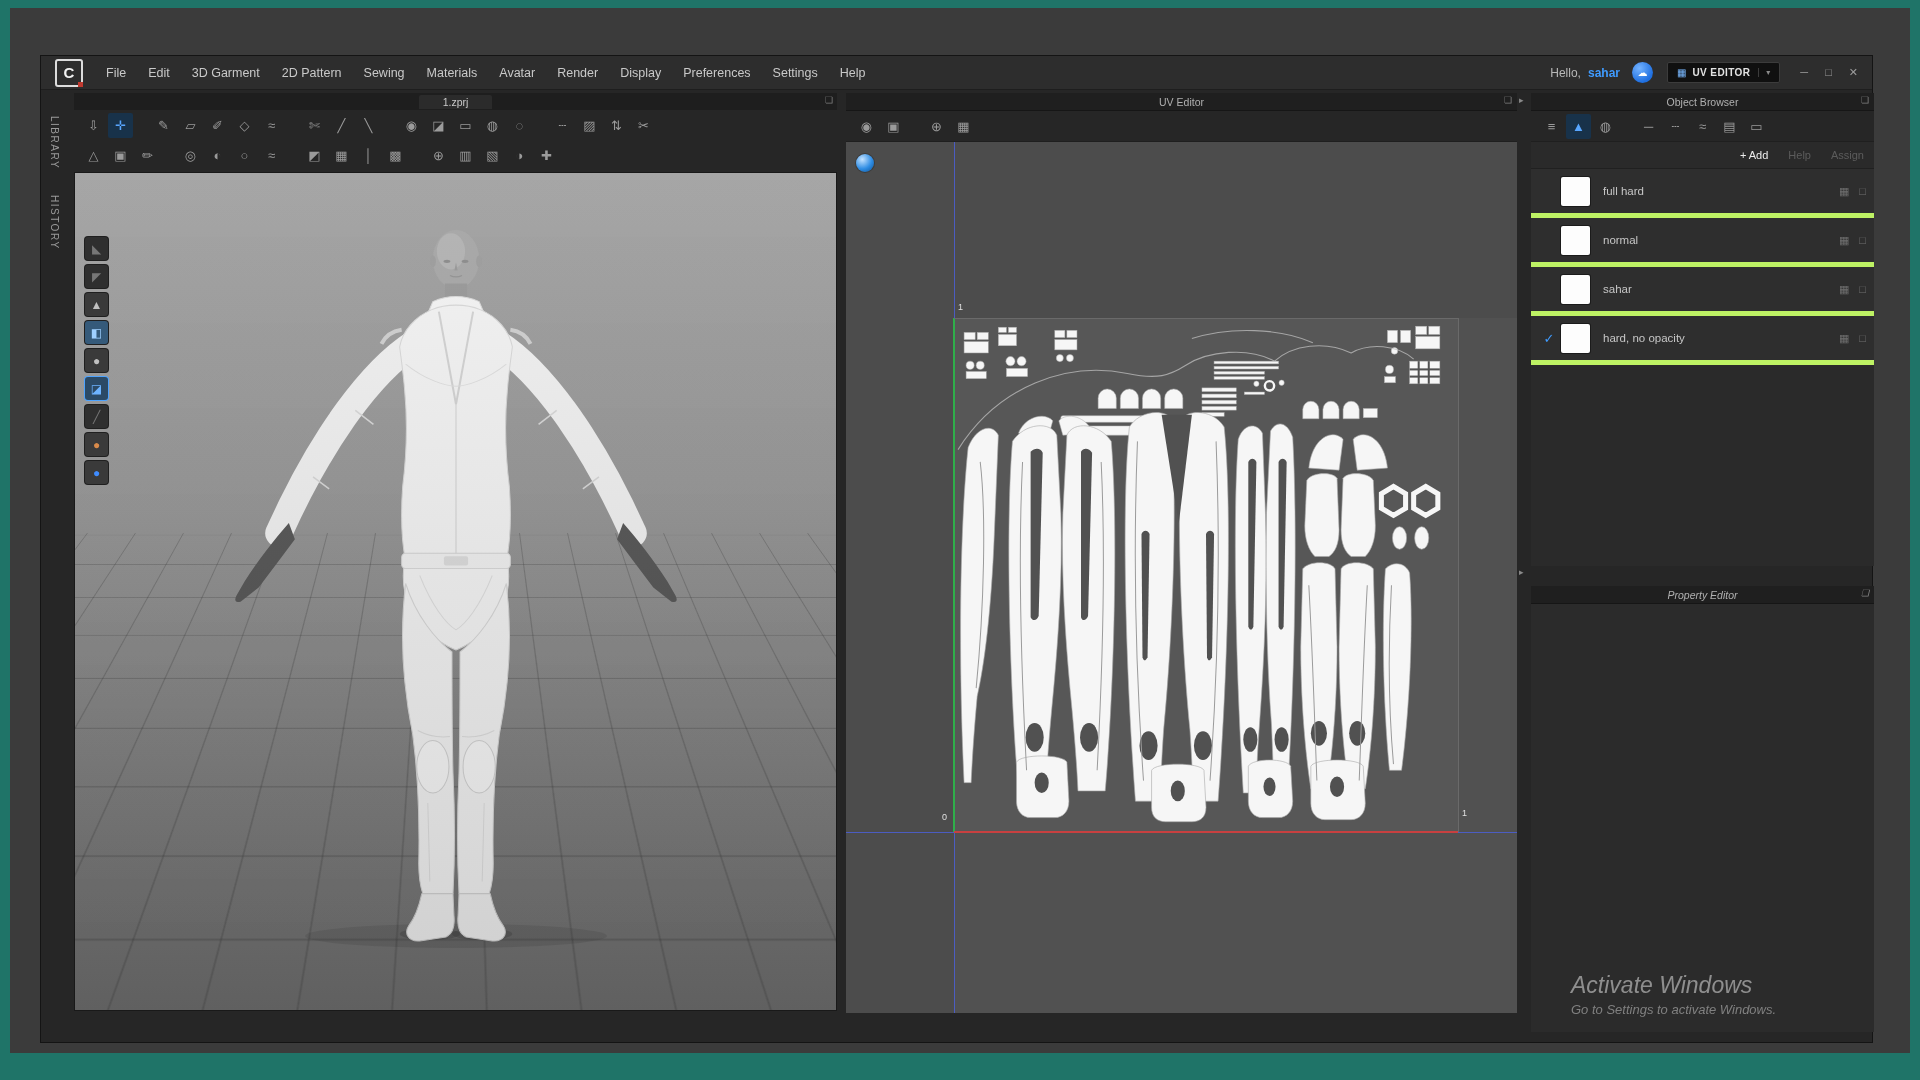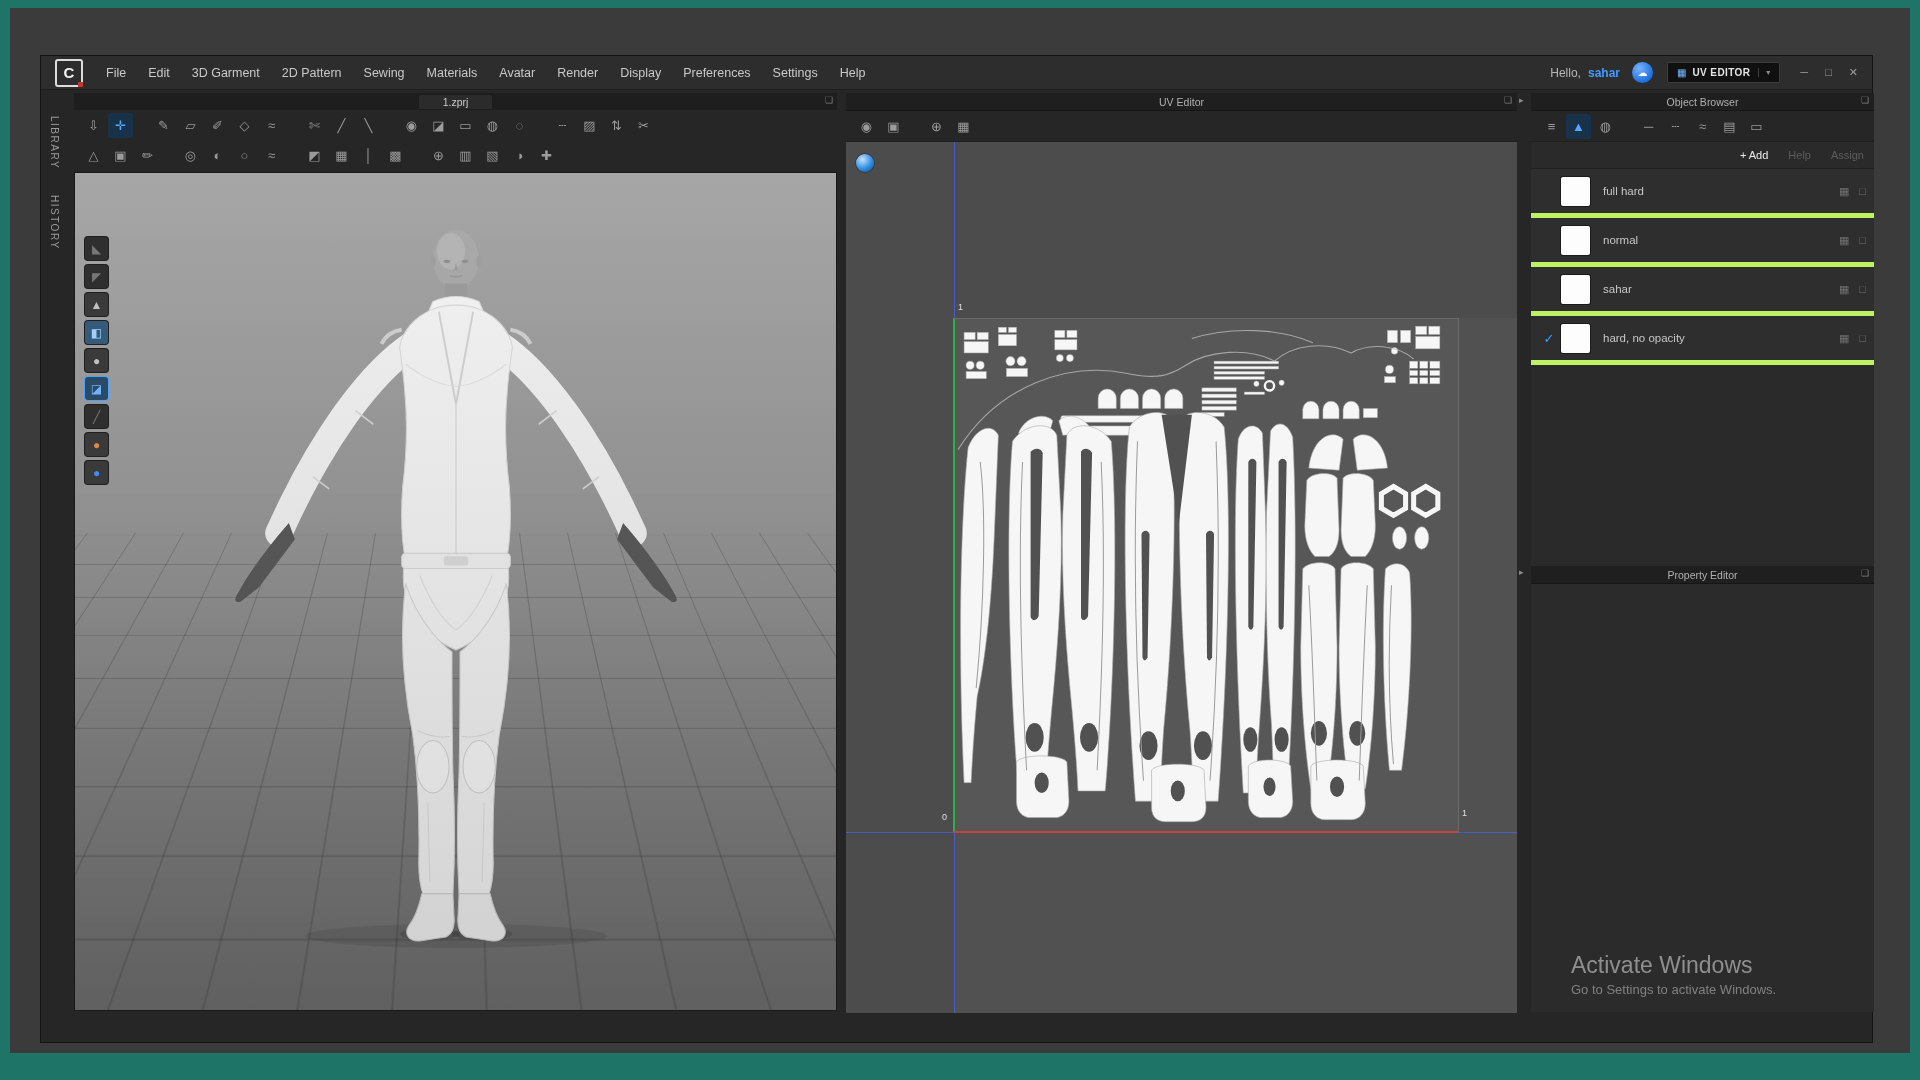--- a/index.html
+++ b/index.html
@@ -82,21 +82,21 @@
   .action{font-size:11px;}
   .action.enabled{color:#ececec;}
   .action.disabled{color:#5c5c5c;}
   .ob-row{height:44px;display:flex;align-items:center;background:#2e2e2e;border-bottom:5px solid #bef264;padding:0 8px 0 6px;}
   .check{width:24px;color:#3f9bff;font-size:13px;text-align:center;}
   .swatch{width:29px;height:29px;background:#fdfdfd;border-radius:2px;margin-right:13px;box-shadow:0 0 0 1px #1b1b1b;}
   .ob-label{flex:1;font-size:11.5px;color:#c6c6c6;}
   .row-ic{color:#6f6f6f;font-size:11px;margin-left:10px;}
 
   
-  .prp{left:1490px;top:510px;width:343px;height:445px;}
+  .prp{left:1490px;top:530px;width:343px;height:445px;font-style:italic;}
   .prbody{position:relative;width:100%;height:428px;background:#2b2b2b;}
   .wm1{position:absolute;left:40px;top:368px;font-size:23px;color:#a0a0a0;opacity:.85;}
   .wm2{position:absolute;left:40px;top:398px;font-size:13px;color:#8f8f8f;opacity:.85;}
 
   
   .statusbar{position:absolute;left:0;right:0;bottom:0;height:20px;background:#232323;border-top:1px solid #1a1a1a;display:flex;align-items:center;padding-left:12px;font-size:10px;color:#b2b2b2;}
 </style>
 </head>
 <body>
 

